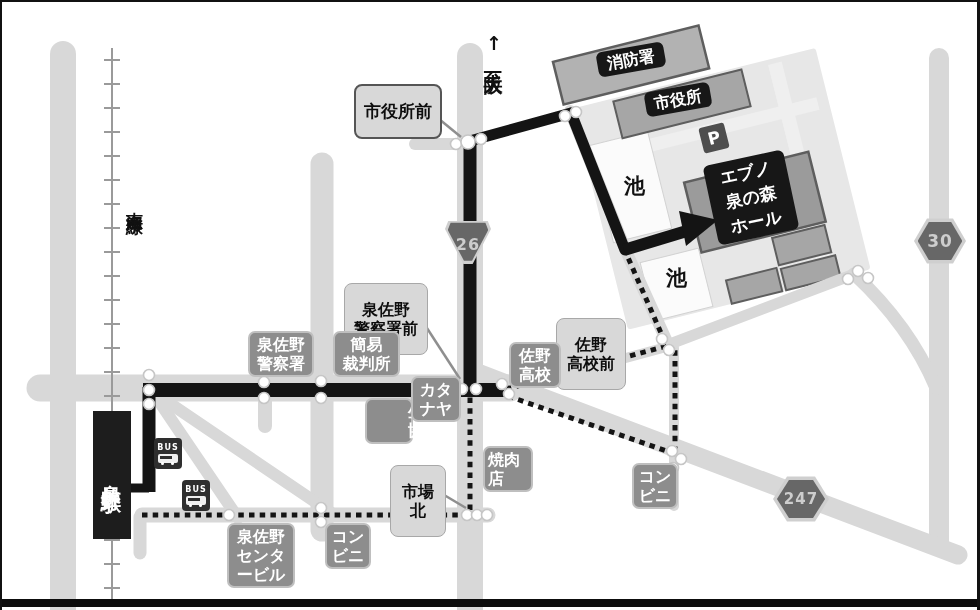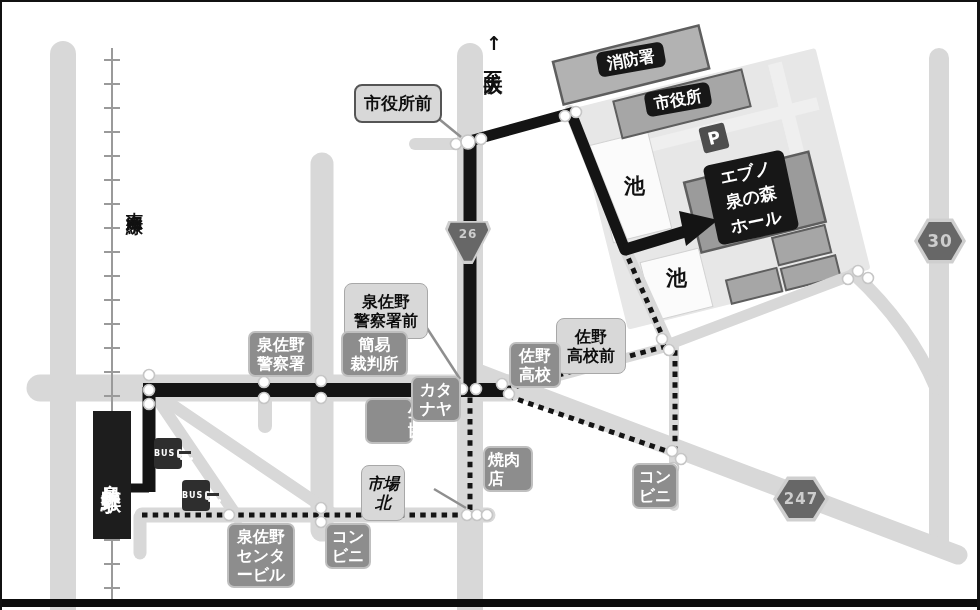--- a/index.html
+++ b/index.html
@@ -8,41 +8,41 @@
     border-left:2px solid #111;border-top:2px solid #111;border-right:3px solid #111;
     box-sizing:border-box;
     font-family:"DejaVu Sans","Liberation Sans",sans-serif;
   }
   #map-svg{position:absolute;left:0;top:0;}
   .abs{position:absolute;}
   .lbl{position:absolute;font-weight:bold;text-align:center;box-sizing:border-box;}
   .lbl-gray{background:#8d8d8d;color:#fff;border:2px solid #bfbfbf;border-radius:7px;
     font-size:16px;line-height:19px;padding:2px 3px;}
   .lbl-light{background:#d8d8d8;color:#0d0d0d;border:1px solid #a8a8a8;border-radius:8px;
-    font-size:16px;line-height:19px;padding:8px 4px;}
+    font-size:16px;line-height:19px;padding:16px 4px;}
   .lbl-outline{border:2px solid #555;}
   .lbl-black{background:#171717;color:#fff;border-radius:6px;font-size:16px;
     line-height:19px;padding:3px 6px;}
   .vtext{writing-mode:vertical-rl;text-orientation:upright;font-weight:bold;color:#111;
     letter-spacing:2px;}
   .badge{position:absolute;display:flex;align-items:center;justify-content:center;}
   .hex-outer{clip-path:polygon(25% 1%,75% 1%,100% 50%,75% 99%,25% 99%,0% 50%);
     background:#cfcfcf;display:flex;align-items:center;justify-content:center;width:100%;height:100%;}
   .hex-inner{clip-path:polygon(25% 1%,75% 1%,100% 50%,75% 99%,25% 99%,0% 50%);
     background:#676767;width:86%;height:84%;display:flex;align-items:center;justify-content:center;
     color:#cdcdcd;font-weight:bold;font-size:17px;letter-spacing:1px;}
   .shield-outer{clip-path:polygon(7% 2%,93% 2%,100% 20%,60% 98%,40% 98%,0% 20%);
     background:#cfcfcf;display:flex;align-items:flex-start;justify-content:center;width:100%;height:100%;}
   .shield-inner{clip-path:polygon(7% 2%,93% 2%,100% 20%,60% 98%,40% 98%,0% 20%);
     background:#676767;width:88%;height:88%;margin-top:2px;display:flex;align-items:flex-start;
-    justify-content:center;color:#cdcdcd;font-weight:bold;font-size:12px;letter-spacing:1px;padding-top:5px;box-sizing:border-box;}
+    justify-content:center;color:#cdcdcd;font-weight:bold;font-size:16px;letter-spacing:1px;padding-top:13px;box-sizing:border-box;}
   .station-box{background:#1d1d1d;color:#fff;display:flex;align-items:center;justify-content:center;}
   .p-icon{background:#4e4e4e;color:#fff;font-weight:bold;font-size:17px;display:flex;
     align-items:center;justify-content:center;border-radius:3px;}
-  .bus-icon{background:#2e2e2e;border-radius:4px;display:flex;flex-direction:row;
+  .bus-icon{background:#2e2e2e;border-radius:4px;display:flex;flex-direction:column;
     align-items:center;justify-content:center;gap:2px;}
   .bus-word{color:#fff;font-size:8px;font-weight:bold;letter-spacing:1px;line-height:8px;}
   .bus-body{width:20px;height:9px;background:#efefef;border-radius:2px;position:relative;}
   .bus-body::before{content:"";position:absolute;left:2px;top:2px;width:12px;height:3px;background:#2e2e2e;}
   .bus-body::after{content:"";position:absolute;left:3px;bottom:-2px;width:3px;height:3px;border-radius:50%;
     background:#fff;box-shadow:10px 0 0 #fff;}
   .pond-label{position:absolute;font-size:21px;font-weight:bold;color:#111;}
   .bottom-bar{position:absolute;left:0;top:597px;width:980px;height:8px;background:#0d0d0d;}
 </style>
 </head>
@@ -213,27 +213,27 @@
 
   <div class="lbl lbl-light lbl-outline" style="left:352px;top:82px;width:88px;font-size:17px;">市役所前</div>
   <div class="lbl lbl-light" style="left:342px;top:281px;width:84px;">
     <div>泉佐野</div>
     <div>警察署前</div>
   </div>
   <div class="lbl lbl-light" style="left:554px;top:316px;width:70px;">
     <div>佐野</div>
     <div>高校前</div>
   </div>
-  <div class="lbl lbl-light" style="left:359px;top:463px;width:44px;font-style:italic;">市場北</div>
+  <div class="lbl lbl-light" style="left:388px;top:463px;width:56px;">市場北</div>
 
   <div class="lbl lbl-gray" style="left:246px;top:329px;width:66px;">
     <div>泉佐野</div>
     <div>警察署</div>
   </div>
-  <div class="lbl lbl-gray" style="left:339px;top:329px;width:67px;">
+  <div class="lbl lbl-gray" style="left:331px;top:329px;width:67px;">
     <div>簡易</div>
     <div>裁判所</div>
   </div>
   <div class="lbl lbl-gray" style="left:363px;top:396px;width:46px;padding-left:41px;">生協</div>
   <div class="lbl lbl-gray" style="left:409px;top:374px;width:50px;">
     <div>カタ</div>
     <div>ナヤ</div>
   </div>
   <div class="lbl lbl-gray" style="left:481px;top:396px;width:50px;text-align:left;margin-top:48px;">
     <div>焼肉</div>

